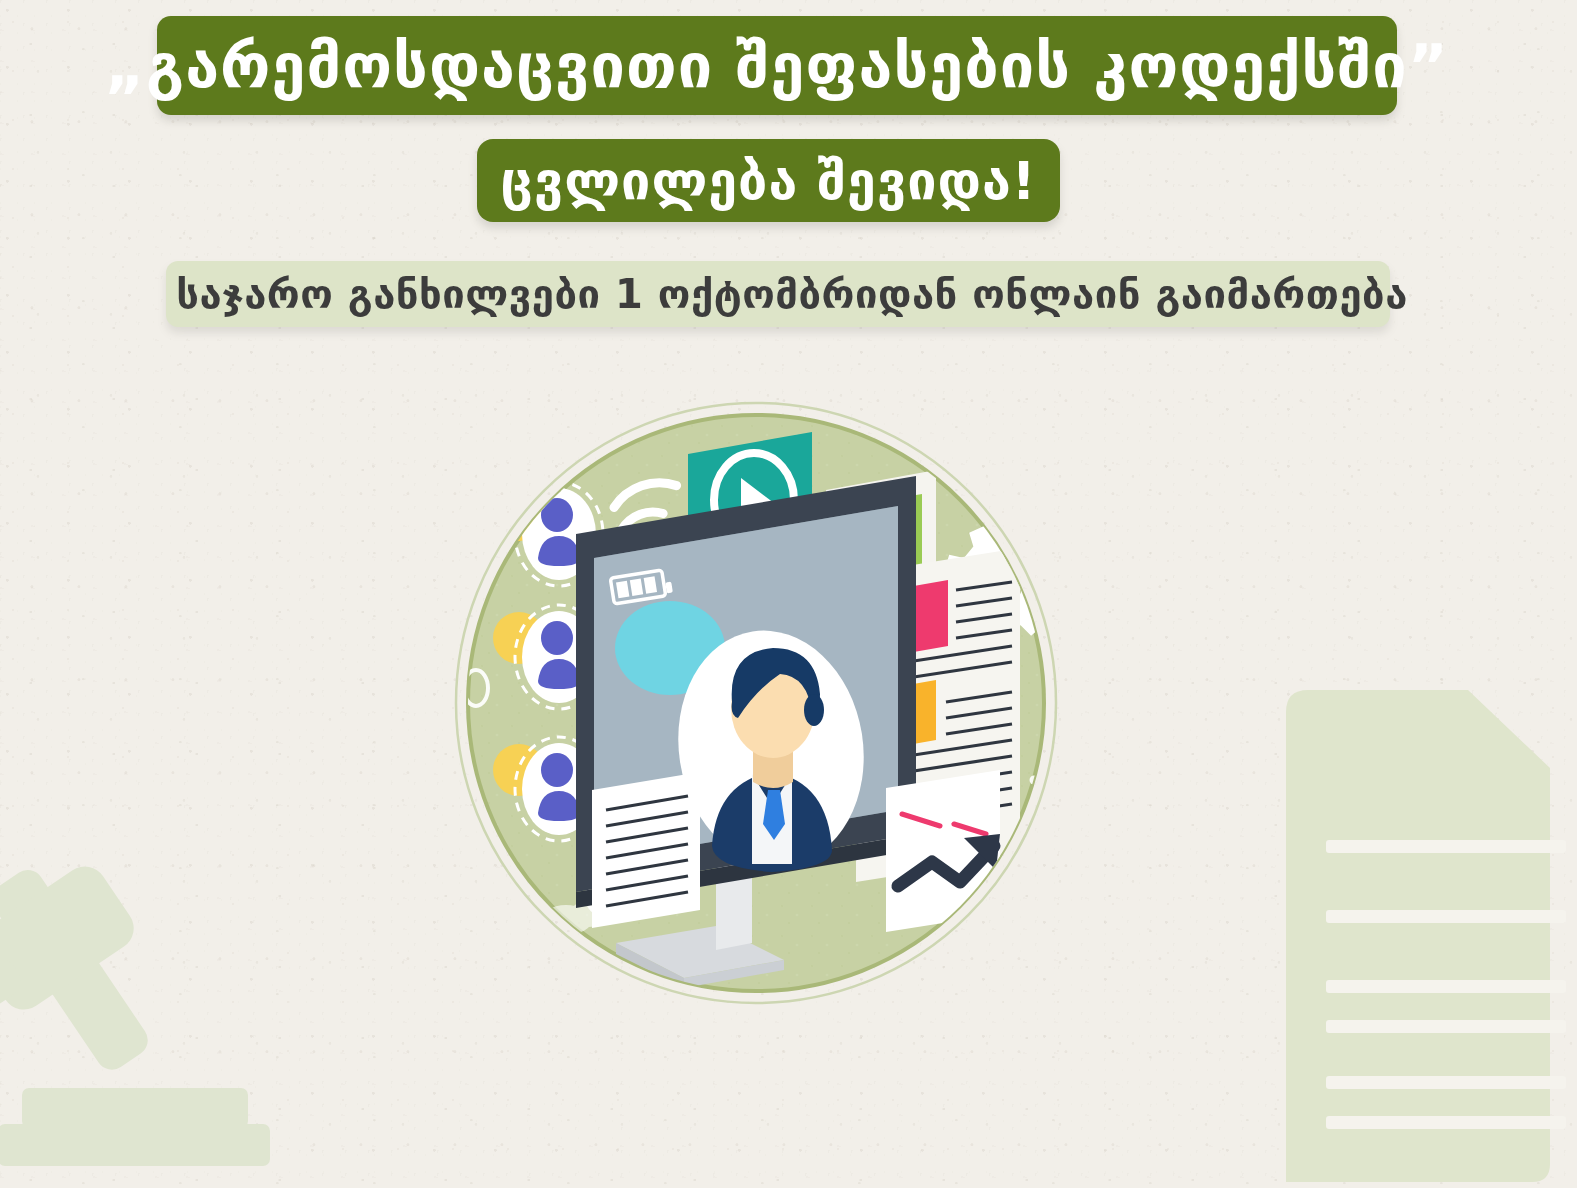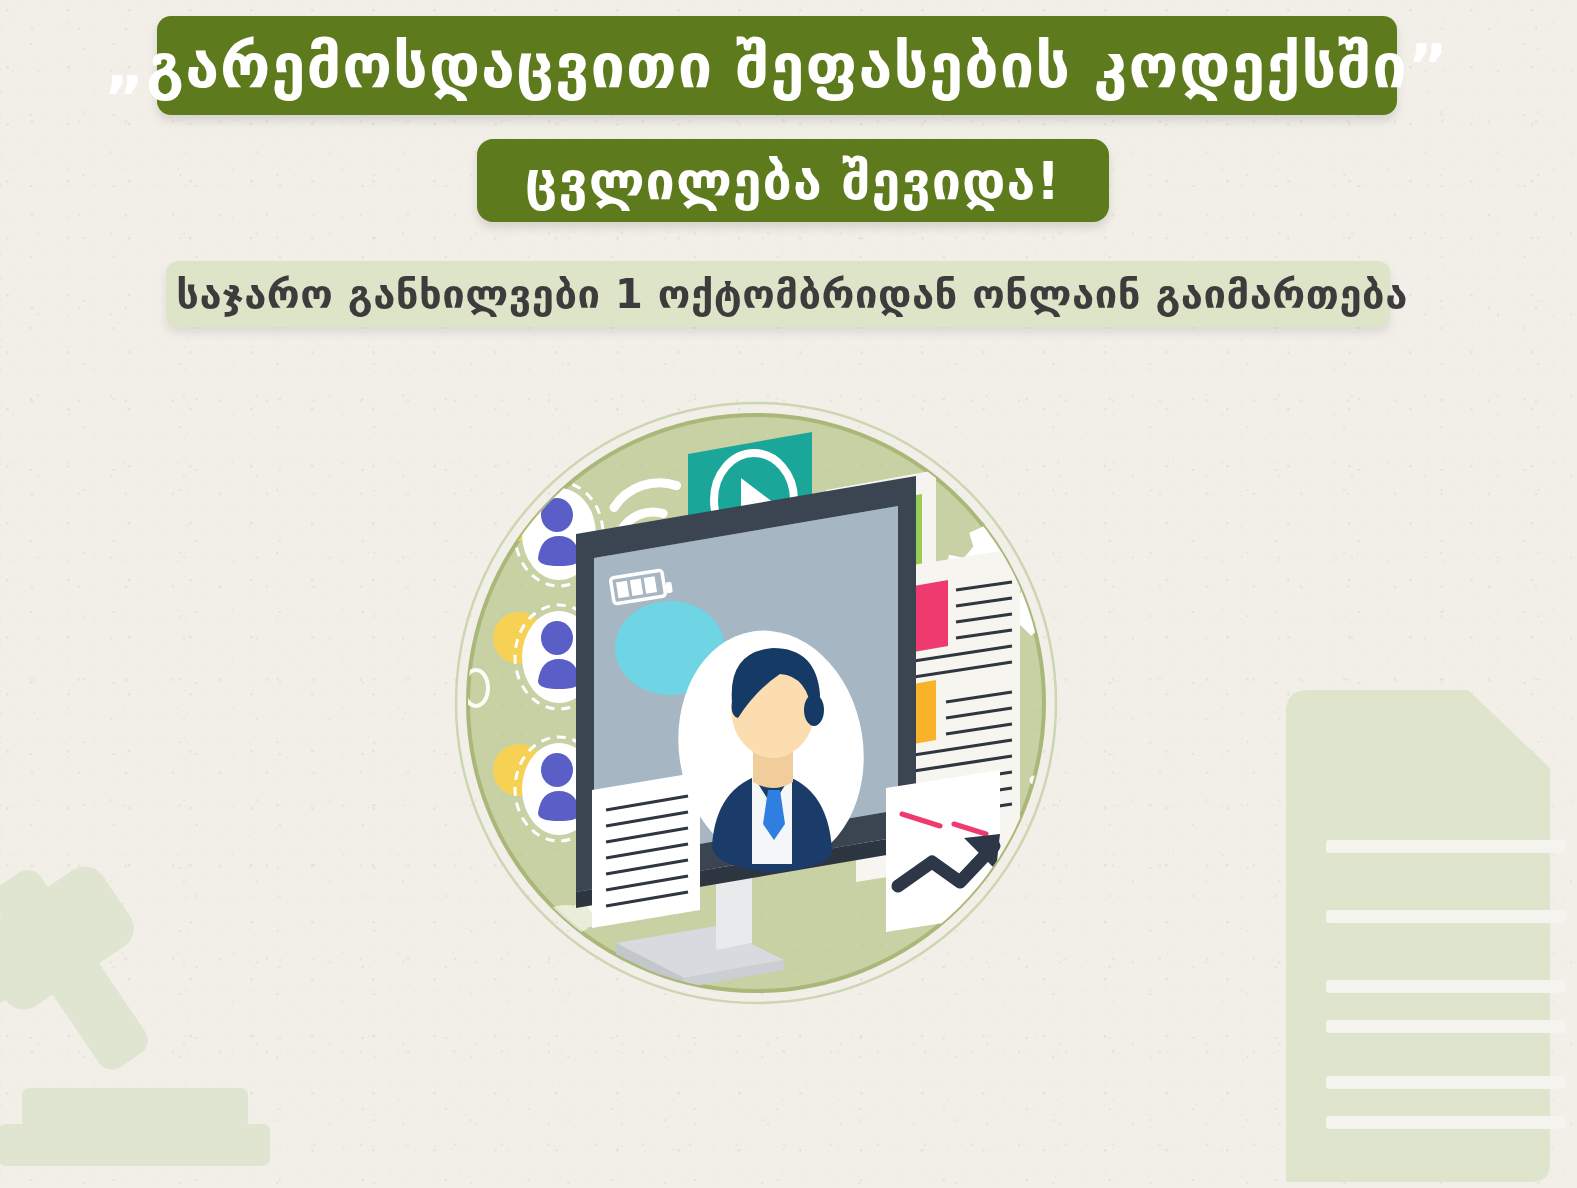--- a/index.html
+++ b/index.html
@@ -61,21 +61,21 @@
     font-size: 60px;
     font-weight: 700;
     letter-spacing: 1px;
     line-height: 1;
     transform: scaleX(1.02);
   }
 
   #banner-subtitle {
     left: 477px;
     top: 139px;
-    width: 632px;
+    width: 583px;
     height: 83px;
     background: #5d7a1c;
     border-radius: 16px;
     box-shadow: 0 6px 9px rgba(120,120,110,0.22);
   }
   #banner-subtitle .btxt {
     color: #ffffff;
     font-size: 52px;
     font-weight: 700;
     letter-spacing: 1px;

